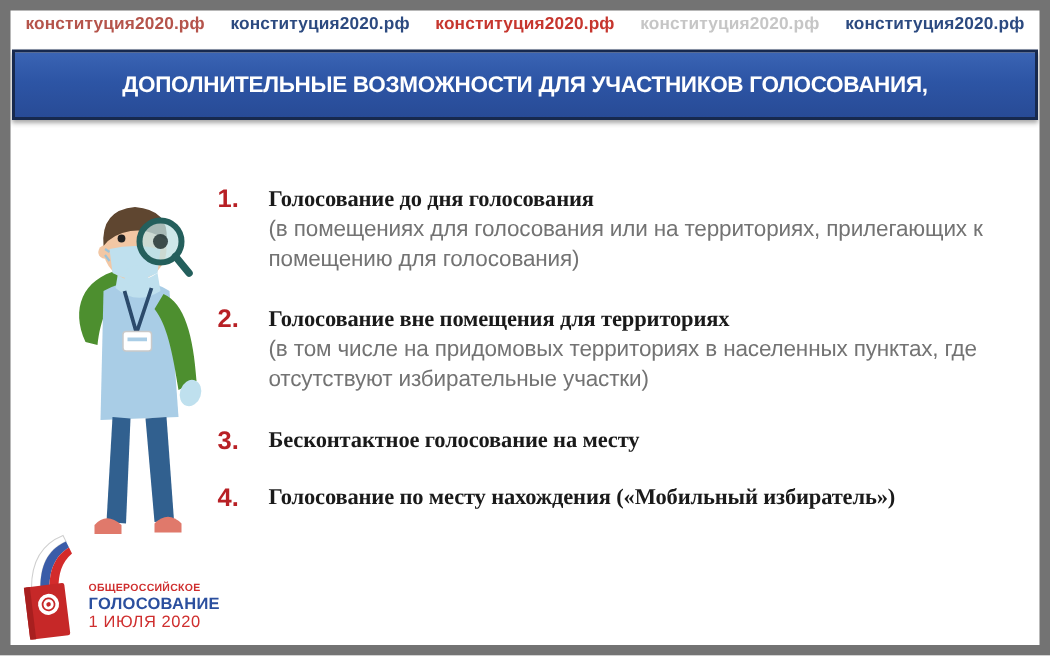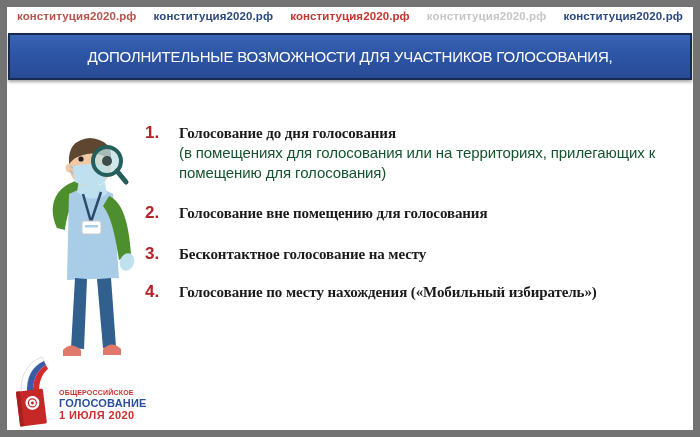--- a/index.html
+++ b/index.html
@@ -39,21 +39,21 @@
     border: 2px solid #17294e;
     box-shadow: 0 2px 3px rgba(60,60,60,0.45);
     display: flex;
     flex-direction: column;
     justify-content: center;
     align-items: center;
   }
   .banner-line {
     color: #ffffff;
     font-size: 15px;
-    font-weight: 400;
+    font-weight: 700;
     letter-spacing: -0.2px;
     line-height: 20px;
     text-align: center;
     white-space: nowrap;
   }
 
   
   .vote-list {
     position: absolute;
     top: 116px;
@@ -76,21 +76,21 @@
     font-size: 15px;
     font-weight: 700;
     color: #1a1a1a;
     line-height: 20px;
     letter-spacing: -0.1px;
     font-family: Liberation Serif, serif;
   }
   .vote-item .subtitle {
     font-size: 15px;
     font-weight: 400;
-    color: #14532d;
+    color: #737373;
     line-height: 20px;
     letter-spacing: -0.1px;
     max-width: 505px;
   }
   .vote-item .subtitle:empty { display: none; }
   .vi-1 { margin-bottom: 20px; }
   .vi-2 { margin-bottom: 21px; }
   .vi-3 { margin-bottom: 18px; }
 
   
@@ -118,21 +118,21 @@
   }
   .logo-line2 {
     font-size: 11px;
     font-weight: 700;
     letter-spacing: 0.2px;
     line-height: 12px;
     white-space: nowrap;
   }
   .logo-line3 {
     font-size: 11px;
-    font-weight: 700;
+    font-weight: 400;
     letter-spacing: 0.4px;
     line-height: 12px;
     white-space: nowrap;
   }
 </style>
 </head>
 <body>
 
 <div class="slide">
 
@@ -198,21 +198,22 @@
       <span class="num" style="color: rgb(184, 32, 37);">1.</span>
       <div class="body">
         <div class="title">Голосование до дня голосования</div>
         <div class="subtitle">(в помещениях для голосования или на территориях, прилегающих к помещению для голосования)</div>
       </div>
     </div>
 
     <div class="vote-item vi-2">
       <span class="num" style="color: rgb(184, 32, 37);">2.</span>
       <div class="body">
-        <div class="title">Голосование вне помещению для голосования</div>
+        <div class="title">Голосование вне помещения для территориях</div>
+        <div class="subtitle">(в том числе на придомовых территориях в населенных пунктах, где отсутствуют избирательные участки)</div>
       </div>
     </div>
 
     <div class="vote-item vi-3">
       <span class="num" style="color: rgb(184, 32, 37);">3.</span>
       <div class="body">
         <div class="title">Бесконтактное голосование на месту</div>
 
       </div>
     </div>

